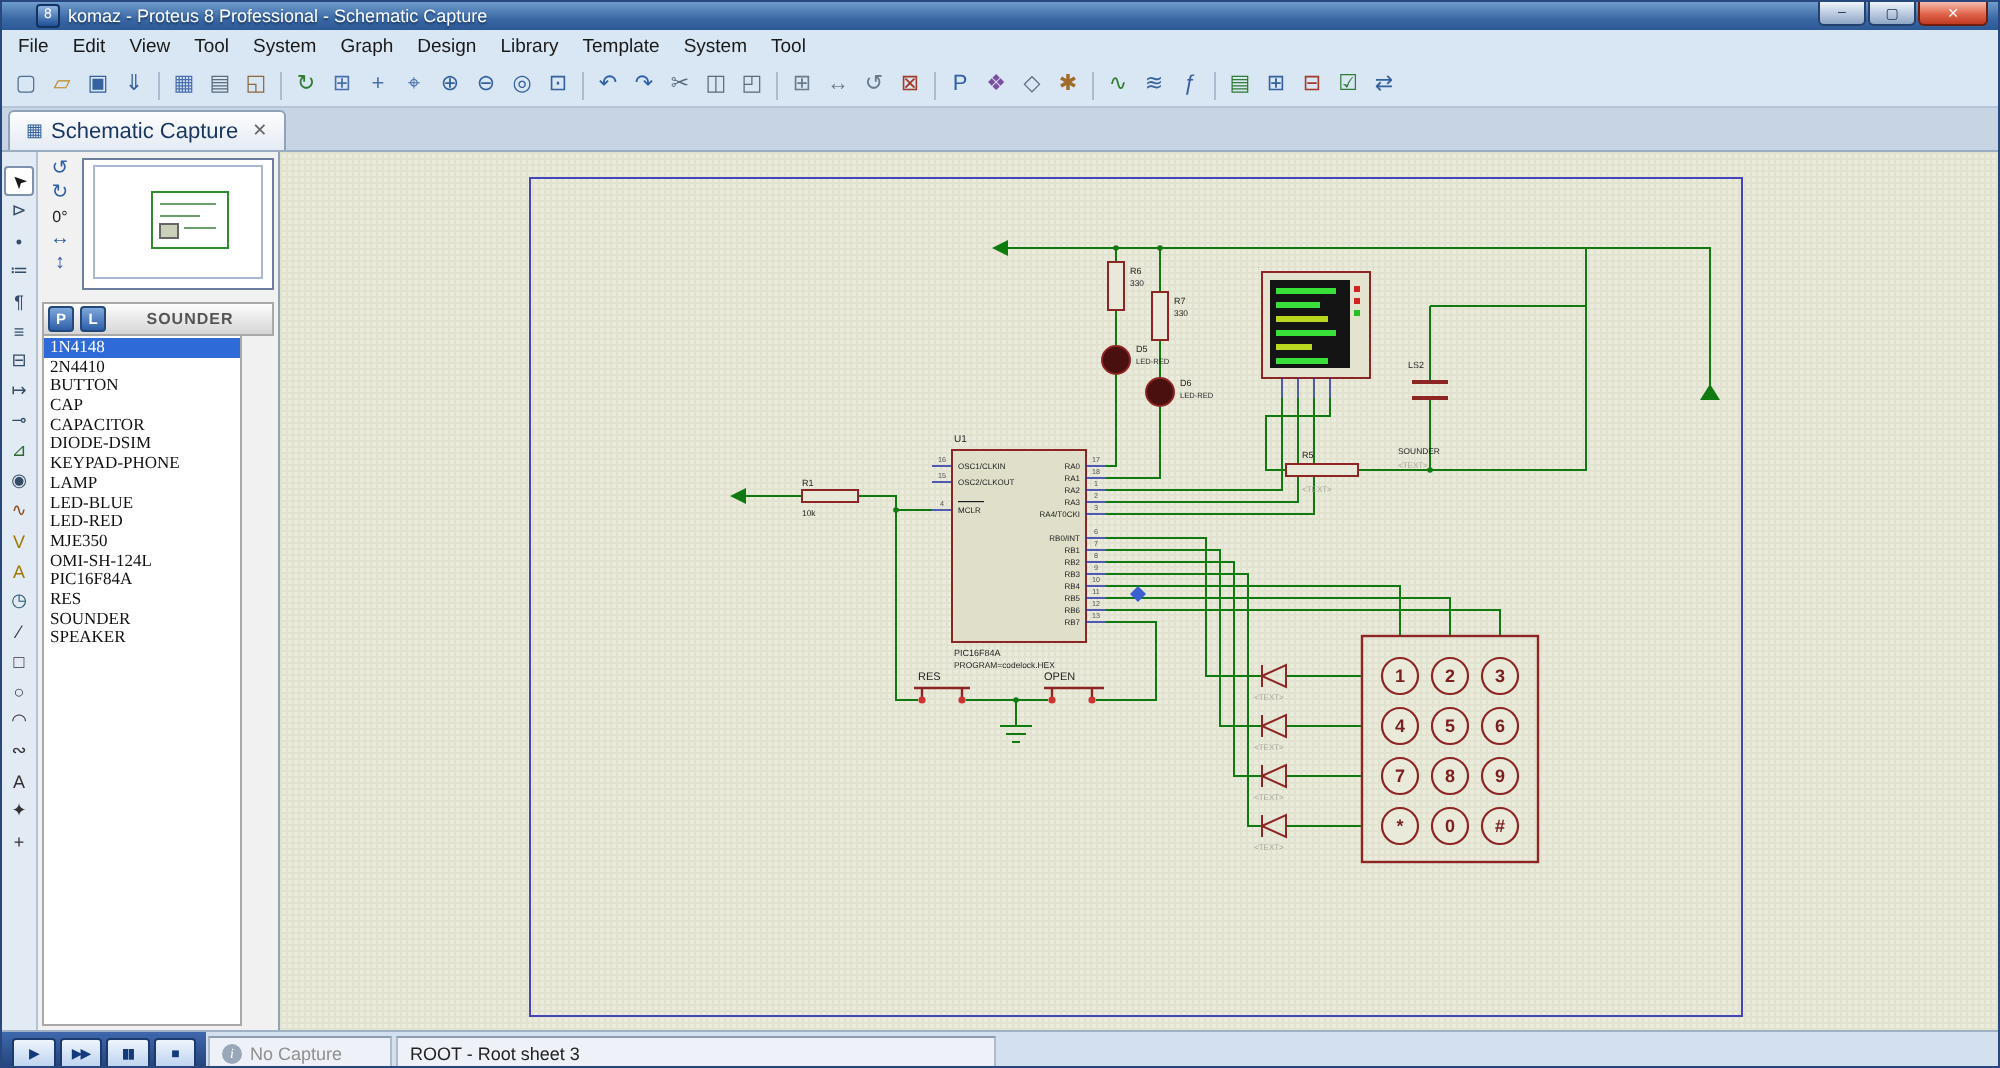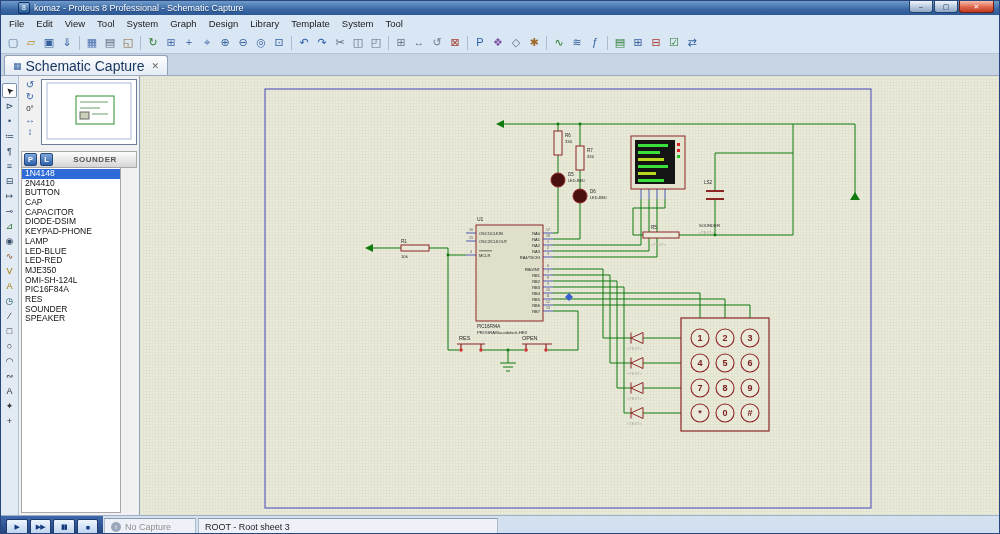--- a/index.html
+++ b/index.html
@@ -26,39 +26,39 @@
   
   .toolbar{height:21px;display:flex;align-items:center;background:#d9e6f4;border-bottom:1px solid #b6c6d8;padding-left:3px;}
   .tbtn{width:17px;height:17px;border-radius:2px;display:flex;align-items:center;justify-content:center;margin:0 .5px;}
   .tbtn .tglyph{font-size:11px;line-height:11px;}
   .tsep{width:1px;height:14px;background:#aabccf;margin:0 3px;}
   
   .tabbar{height:21px;background:#c6d4e4;display:flex;align-items:flex-end;padding-left:3px;border-bottom:1px solid #9cadc2;}
   .tab{height:19px;display:flex;align-items:center;gap:4px;background:linear-gradient(#fdfdfe,#e4ebf4);
     border:1px solid #8fa2ba;border-bottom:none;border-radius:3px 3px 0 0;padding:0 8px;}
   .tab-icon{color:#35629e;font-size:9px;}
-  .tab-label{font-size:14px;color:#17365e;}
+  .tab-label{font-size:11px;color:#17365e;}
   .tab-close{color:#666;font-size:9px;margin-left:3px;}
   
   .main{display:flex;height:439px;background:#eaeadb;}
   .strip{width:17px;background:#e2eaf4;border-right:1px solid #b6c3d4;display:flex;flex-direction:column;align-items:center;padding-top:7px;}
   .strip-btn{width:15px;height:15px;display:flex;align-items:center;justify-content:center;font-size:9px;border-radius:2px;}
   .strip-btn.sel{background:#fff;border:1px solid #7d93ad;box-sizing:border-box;}
   .sidebar{width:120px;background:#f1f1f1;border-right:1px solid #93a3b6;display:flex;flex-direction:column;}
   .sidebar-top{display:flex;padding:3px 2px 0 2px;gap:2px;}
   .orient{width:20px;display:flex;flex-direction:column;align-items:center;gap:2px;padding-top:1px;}
   .orient .ob{font-size:10px;color:#2f5fa8;line-height:10px;}
   .orient .angle{font-size:8px;color:#222;}
   .minimap{flex:1;height:64px;background:#fff;border:1px solid #6b7f9d;}
   .devices-header{height:15px;display:flex;align-items:center;gap:3px;margin:6px 2px 0 2px;padding:0 2px;
     background:linear-gradient(#fdfdfd,#d5d5d5);border:1px solid #a8a8a8;}
   .pl-btn{width:11px;height:11px;background:linear-gradient(#7fa8dc,#2f5fa8);border:1px solid #24487c;border-radius:2px;
     color:#fff;font-size:7.5px;font-weight:bold;display:flex;align-items:center;justify-content:center;}
   .devices-title{flex:1;text-align:center;font-size:8px;font-weight:bold;color:#555;letter-spacing:.5px;}
-  .devices-list{flex:1;margin:0 18px 2px 2px;background:#fff;border:1px solid #a8a8a8;border-top:none;overflow:hidden;padding-top:1px;}
+  .devices-list{flex:1;margin:0 18px 2px 2px;background:#fff;border:1px solid #a8a8a8;border-top:none;overflow:hidden;padding-top:1px;font-family:Liberation Serif, serif;}
   .device-item{height:9.7px;line-height:9.7px;font-size:8.5px;color:#111;padding:0 3px;white-space:nowrap;}
   .device-item.selected{background:#2f6bd8;color:#fff;}
   .canvas{flex:1;position:relative;background-color:#ebebdc;
     background-image:linear-gradient(#e2e2d1 1px,transparent 1px),linear-gradient(90deg,#e2e2d1 1px,transparent 1px);
     background-size:3px 3px;}
   svg.schem{position:absolute;left:0;top:0;}
   
   .statusbar{height:22px;display:flex;align-items:stretch;background:#d3e0f0;border-top:1px solid #9fb0c4;}
   .anim{width:102px;background:linear-gradient(#3f68ac,#1d3b70);display:flex;align-items:center;gap:2px;padding:0 5px;box-sizing:border-box;}
   .anim-btn{width:20px;height:15px;background:linear-gradient(#eef5fd,#b7cfee);border:1px solid #1c3a6d;border-radius:2px;

